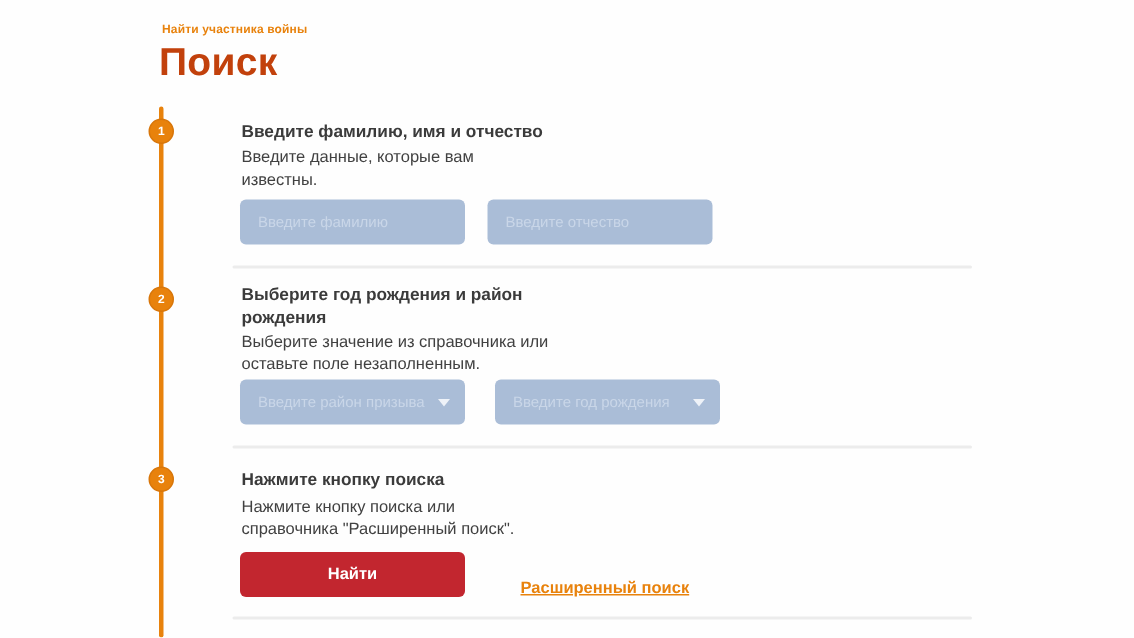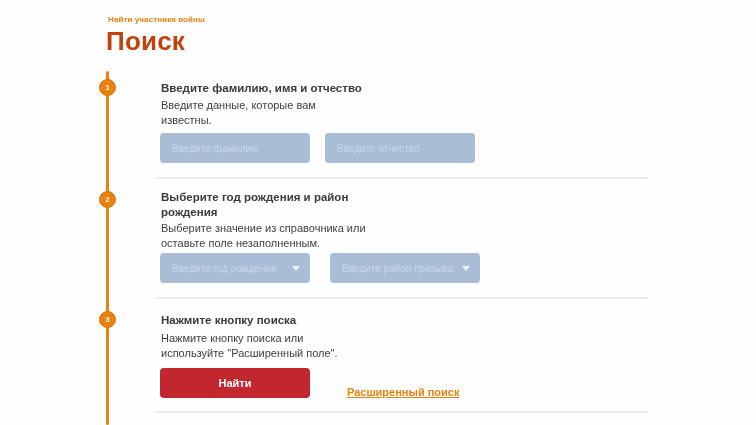--- a/index.html
+++ b/index.html
@@ -150,31 +150,31 @@
   <input class="text-field" type="text" placeholder="Введите фамилию" style="">
   <input class="text-field" type="text" placeholder="Введите отчество" style="">
 </div>
 
 <div class="abs divider div-1"></div>
 
 <div class="abs step-title t2">Выберите год рождения и район рождения</div>
 <div class="abs step-desc d2">Выберите значение из справочника или оставьте поле незаполненным.</div>
 <div class="abs dropdown-row">
   <div class="dropdown">
-    <span class="dropdown-label">Введите год рождения</span>
+    <span class="dropdown-label">Введите район призыва</span>
     <span class="chevron"></span>
   </div>
   <div class="dropdown">
-    <span class="dropdown-label">Введите район призыва</span>
+    <span class="dropdown-label">Введите год рождения</span>
     <span class="chevron"></span>
   </div>
 </div>
 
 <div class="abs divider div-2"></div>
 
 <div class="abs step-title t3">Нажмите кнопку поиска</div>
-<div class="abs step-desc d3">Нажмите кнопку поиска или используйте "Расширенный поле".</div>
+<div class="abs step-desc d3">Нажмите кнопку поиска или справочника "Расширенный поиск".</div>
 <div class="abs actions-row">
   <button class="search-button">Найти</button>
   <a class="advanced-link" href="#">Расширенный поиск</a>
 </div>
 
 <div class="abs divider div-3"></div>
 
 </body></html>

